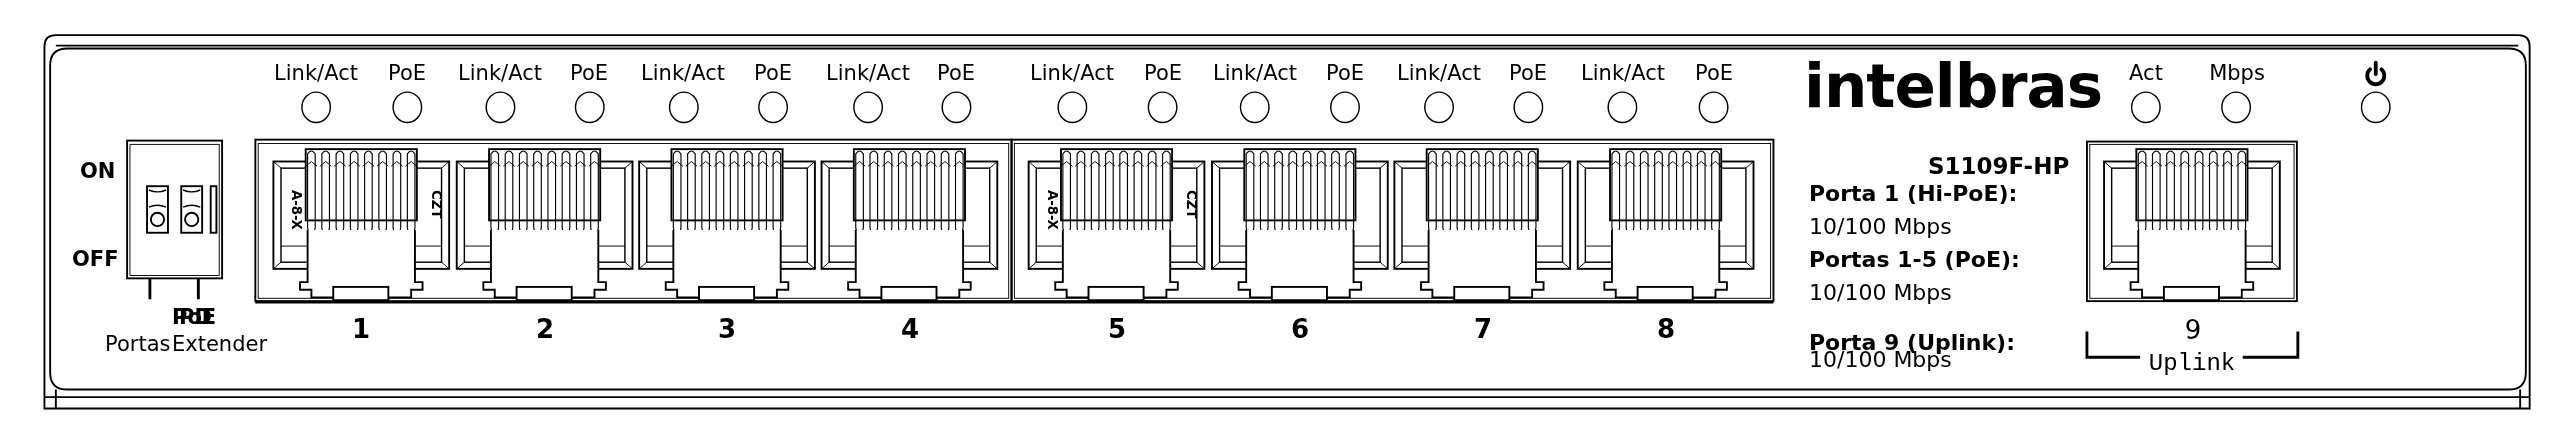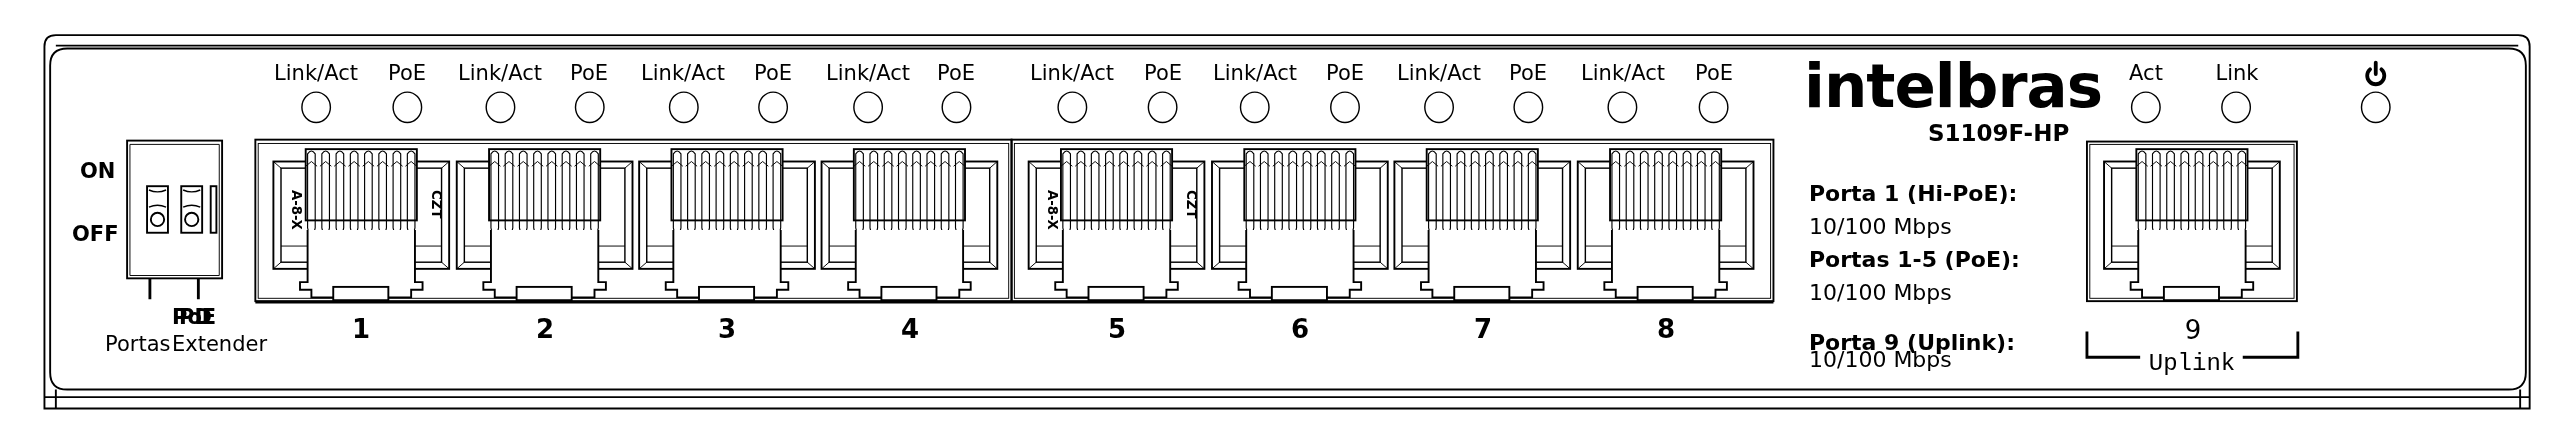--- a/index.html
+++ b/index.html
@@ -4,21 +4,21 @@
 <style>
   html, body { margin: 0; padding: 0; background: #ffffff; }
   body { width: 2576px; height: 437px; position: relative; overflow: hidden; font-family: "DejaVu Sans", sans-serif; color: #000; }
   #panel-svg { position: absolute; left: 0; top: 0; }
   .txt { position: absolute; white-space: nowrap; line-height: 1; }
   .lbl-led { font-family: "DejaVu Sans", sans-serif; font-size: 21px; transform: translateX(-50%) scaleX(1.0); text-align: right; }
   .port-num { font-family: "DejaVu Sans", sans-serif; font-weight: bold; font-size: 26px; transform: translateX(-50%); }
   .switch-lbl { font-weight: bold; font-size: 21px; }
   .spec { font-family: "DejaVu Sans", sans-serif; font-size: 22px; }
   .logo { font-family: "DejaVu Sans", sans-serif; font-weight: bold; font-size: 61px; letter-spacing: -1px; }
-  .model { font-family: "DejaVu Sans", sans-serif; font-weight: bold; font-size: 23px; }
+  .model { font-family: "DejaVu Sans", sans-serif; font-weight: bold; font-size: 23px; margin-top: 33px; }
   .uplink-lbl { font-family: "DejaVu Sans", sans-serif; font-size: 24px; transform: translateX(-50%); }
 </style>
 </head>
 <body>
 
 <svg id="panel-svg" width="2576" height="437" viewBox="0 0 2710 460" xmlns="http://www.w3.org/2000/svg">
   <g fill="none" stroke="#000" stroke-width="2">
 
     <path d="M58 37 H2650 Q2662 37 2662 49 V430 H46 V49 Q46 37 58 37 Z"></path>
     <line x1="58" y1="48" x2="2650" y2="48"></line>
@@ -318,21 +318,21 @@
     <polyline points="2360,376 2418,376 2418,349"></polyline>
   </g>
 
   <g fill="none" stroke="#000" stroke-width="4" stroke-linecap="round">
     <path d="M2494 73 A9 9 0 1 0 2506 73"></path>
     <line x1="2500" y1="66" x2="2500" y2="78"></line>
   </g>
 </svg>
 
 <div class="txt switch-lbl" style="left:80px; top:161px;">ON</div>
-<div class="txt switch-lbl" style="left:72px; top:224px;text-align:center;">OFF</div>
+<div class="txt switch-lbl" style="left:72px; top:249px;text-align:center;">OFF</div>
 <div class="txt switch-lbl" style="left:131px; top:307px;margin-left:48px;">PD</div>
 <div class="txt switch-lbl" style="left:105px; top:334px; font-weight:normal; font-family:'DejaVu Sans',sans-serif;">Portas</div>
 <div class="txt switch-lbl" style="left:172px; top:307px;">PoE</div>
 <div class="txt switch-lbl" style="left:172px; top:334px; font-weight:normal;">Extender</div>
 
 <div id="port-labels">
     <div class="txt lbl-led" style="left: 316px; top: 63px;">Link/Act</div>
     <div class="txt lbl-led" style="left: 407px; top: 63px;">PoE</div>
     <div class="txt port-num" style="left: 361px; top: 316px;">1</div>
     <div class="txt lbl-led" style="left: 500px; top: 63px;">Link/Act</div>
@@ -364,16 +364,16 @@
 <div id="specs">
     <div class="txt spec" style="left: 1809px; top: 183px; font-weight: bold;">Porta 1 (Hi-PoE):</div>
     <div class="txt spec" style="left: 1809px; top: 216px;">10/100 Mbps</div>
     <div class="txt spec" style="left: 1809px; top: 249px; font-weight: bold;">Portas 1-5 (PoE):</div>
     <div class="txt spec" style="left: 1809px; top: 282px;">10/100 Mbps</div>
     <div class="txt spec" style="left: 1809px; top: 332px; font-weight: bold;">Porta 9 (Uplink):</div>
     <div class="txt spec" style="left: 1809px; top: 349px;">10/100 Mbps</div>
   </div>
 
 <div class="txt lbl-led" style="left:2146px; top:63px;">Act</div>
-<div class="txt lbl-led" style="left:2237px; top:63px;">Link</div>
+<div class="txt lbl-led" style="left:2237px; top:63px;">Mbps</div>
 <div class="txt port-num" style="left:2193px; top:317px; font-weight:normal;">9</div>
 <div class="txt uplink-lbl" style="left:2192px; top:352px;font-family:Liberation Mono, monospace;">Uplink</div>
 
 
 </body></html>

